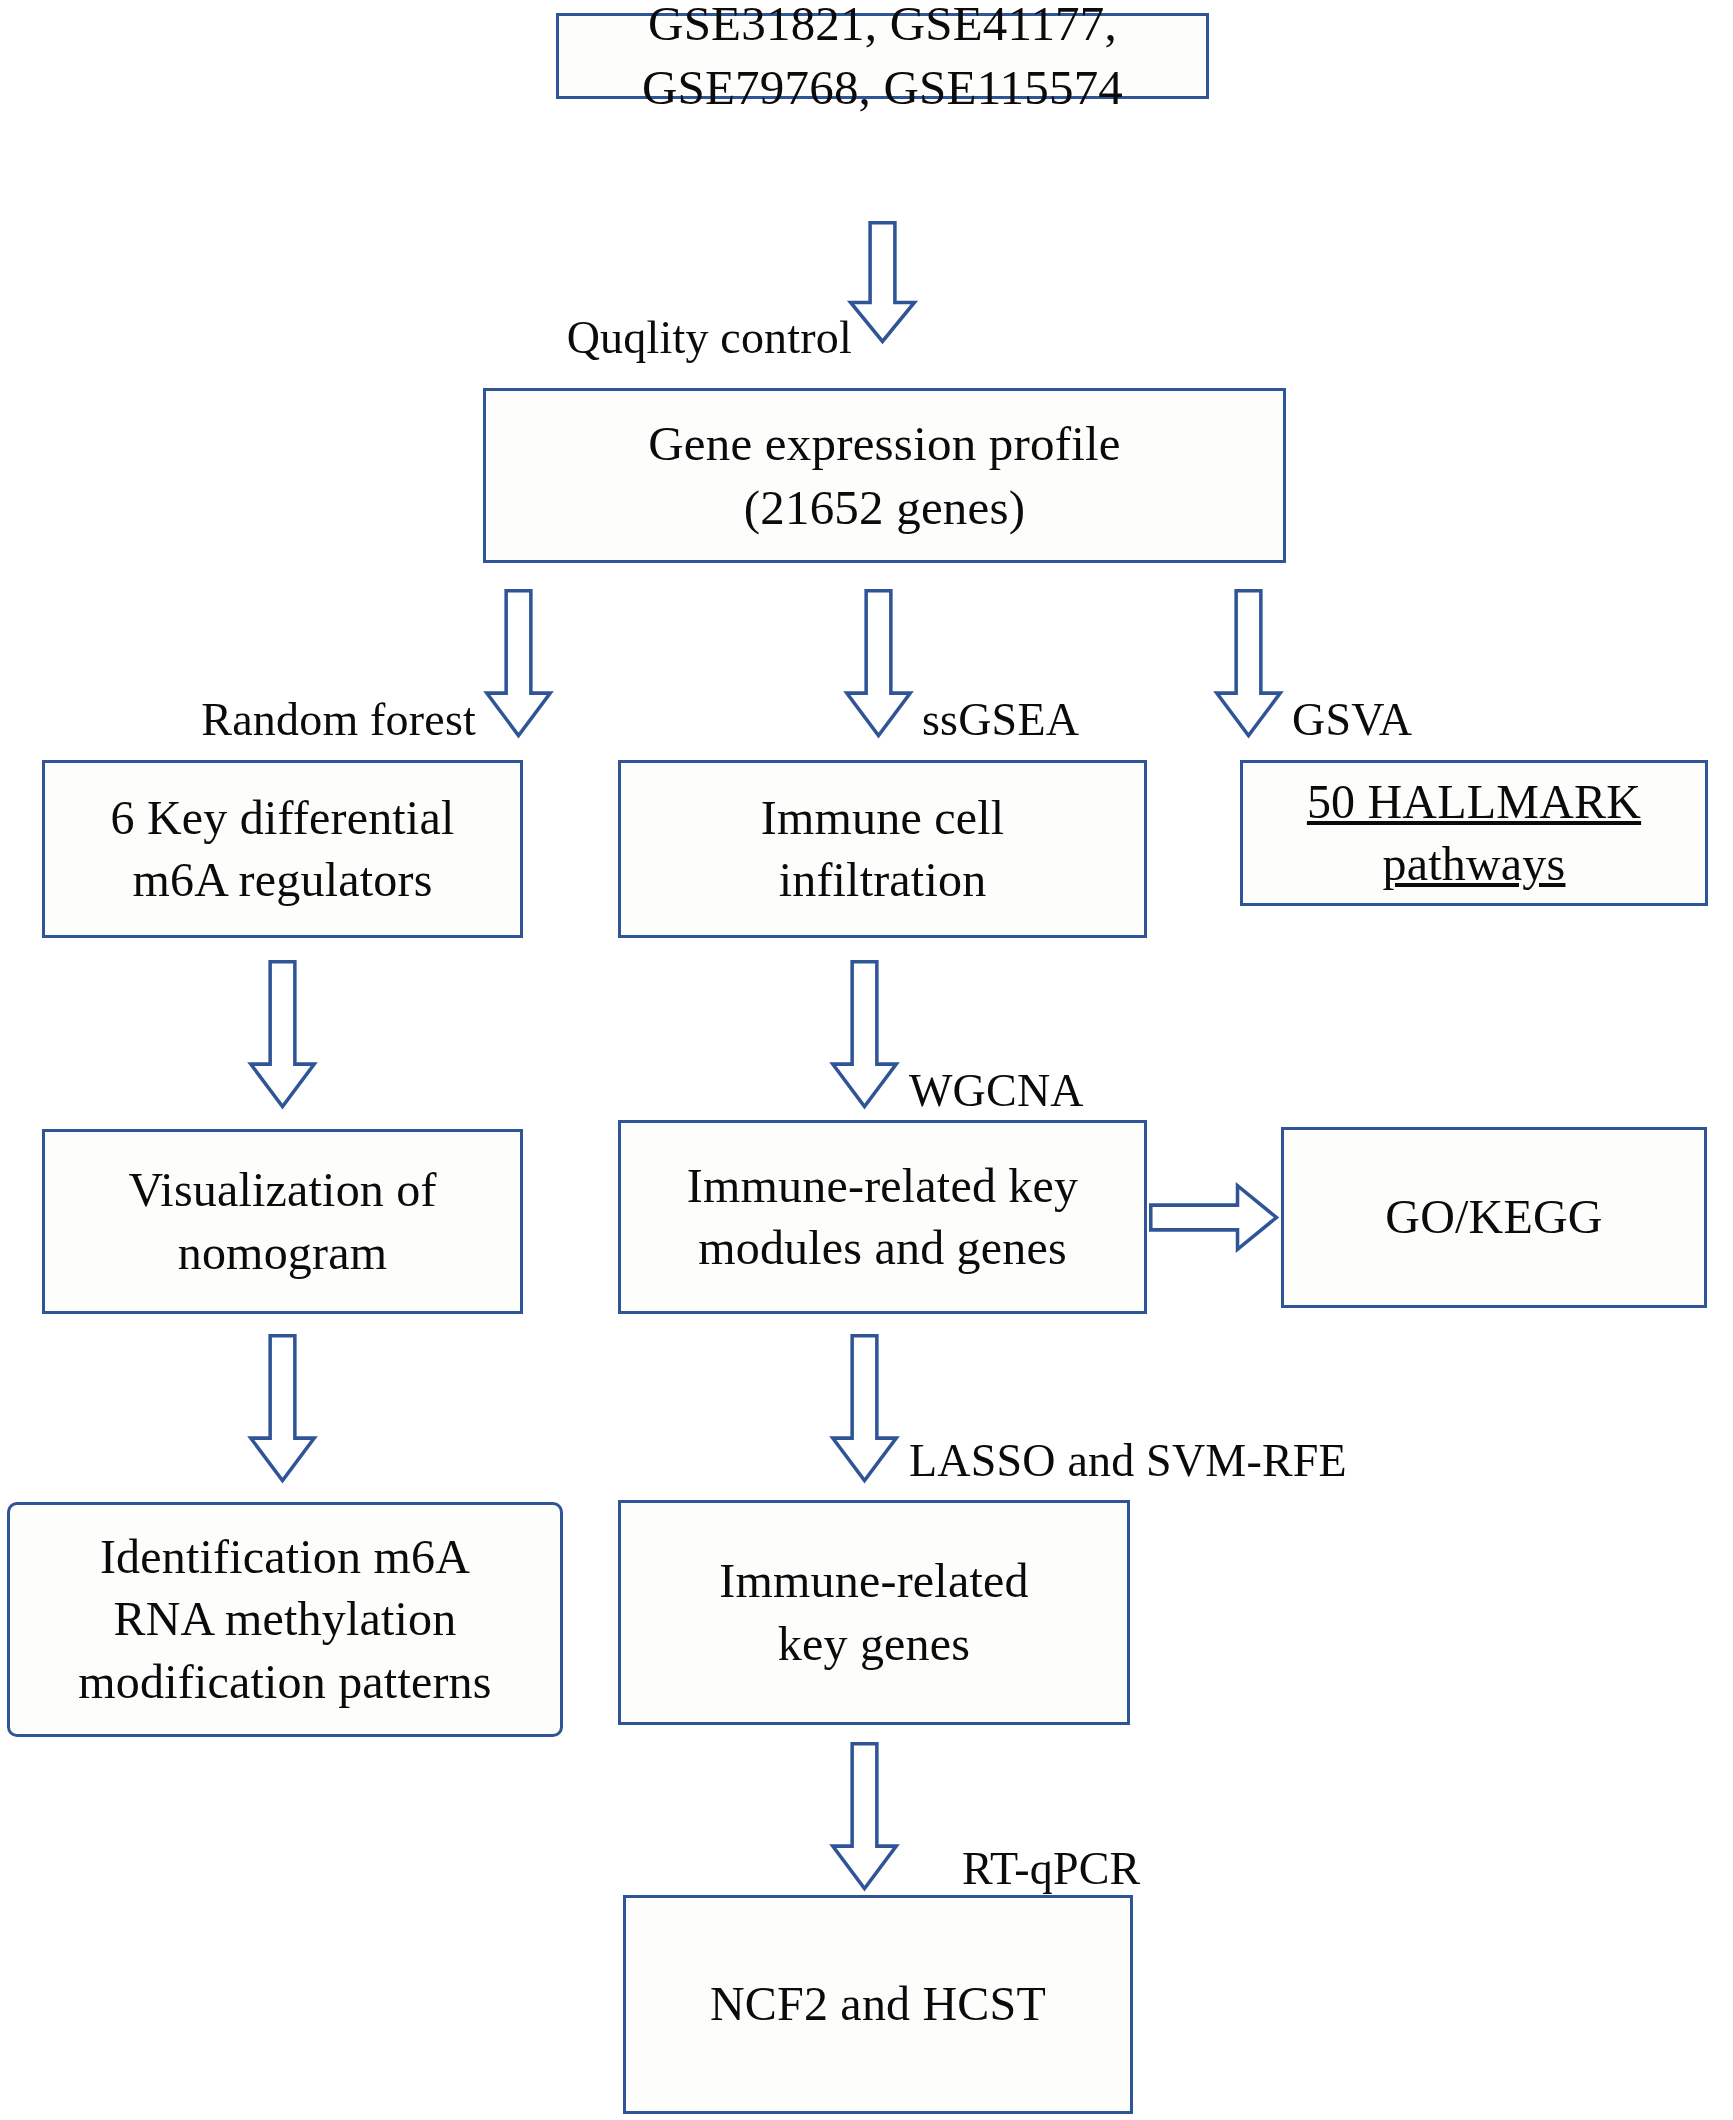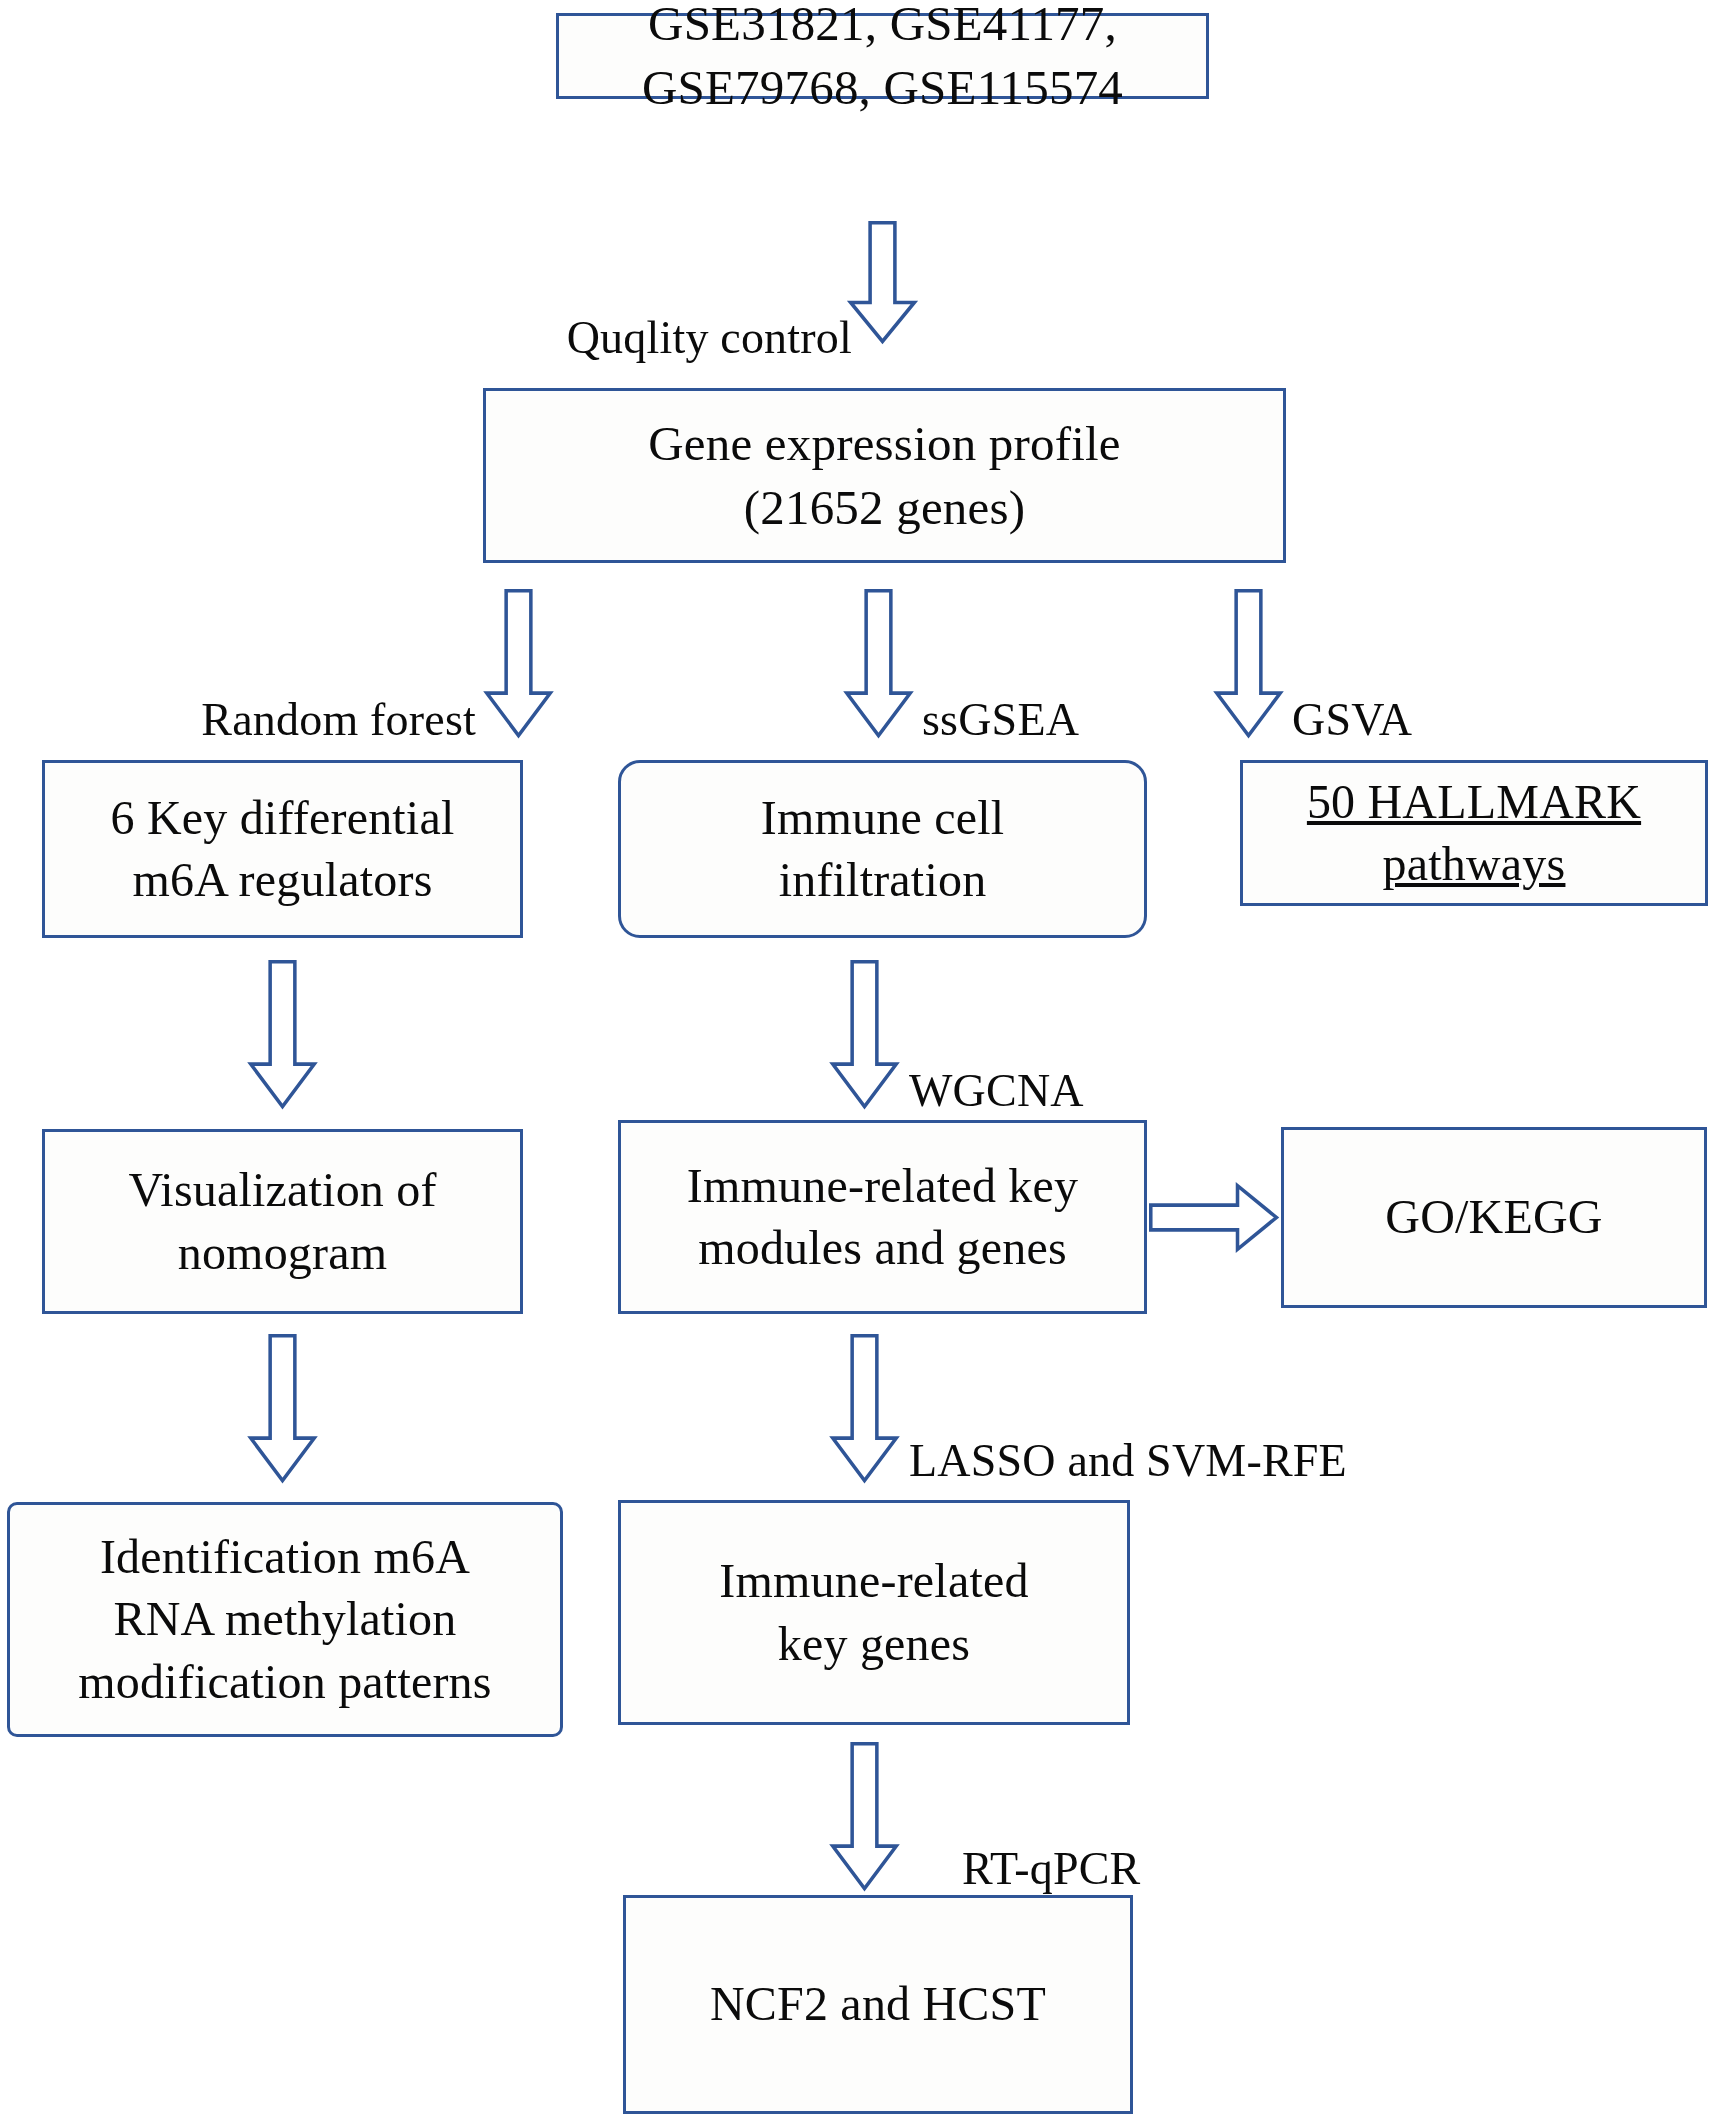--- a/index.html
+++ b/index.html
@@ -109,21 +109,21 @@
   </div>
   <div class="elabel right" style="left:1292px; top:633px; width:318px;">
     <span>GSVA</span>
   </div>
 
   <div class="fbox" style="left:42px; top:760px; width:481px; height:178px;">
     <span style="white-space: pre-line;">6 Key differential
 m6A regulators</span>
   </div>
 
-  <div class="fbox" style="left:618px; top:760px; width:529px; height:178px;border-radius:22px;">
+  <div class="fbox" style="left:618px; top:760px; width:529px; height:178px;">
     <span style="white-space: pre-line;">Immune cell
 infiltration</span>
   </div>
 
   <div class="fbox" style="left:1240px; top:760px; width:468px; height:146px;text-decoration:underline;">
     <span style="white-space: pre-line;">50 HALLMARK
 pathways</span>
   </div>
 
   <div class="arrow" style="left:247px; top:960px;">

